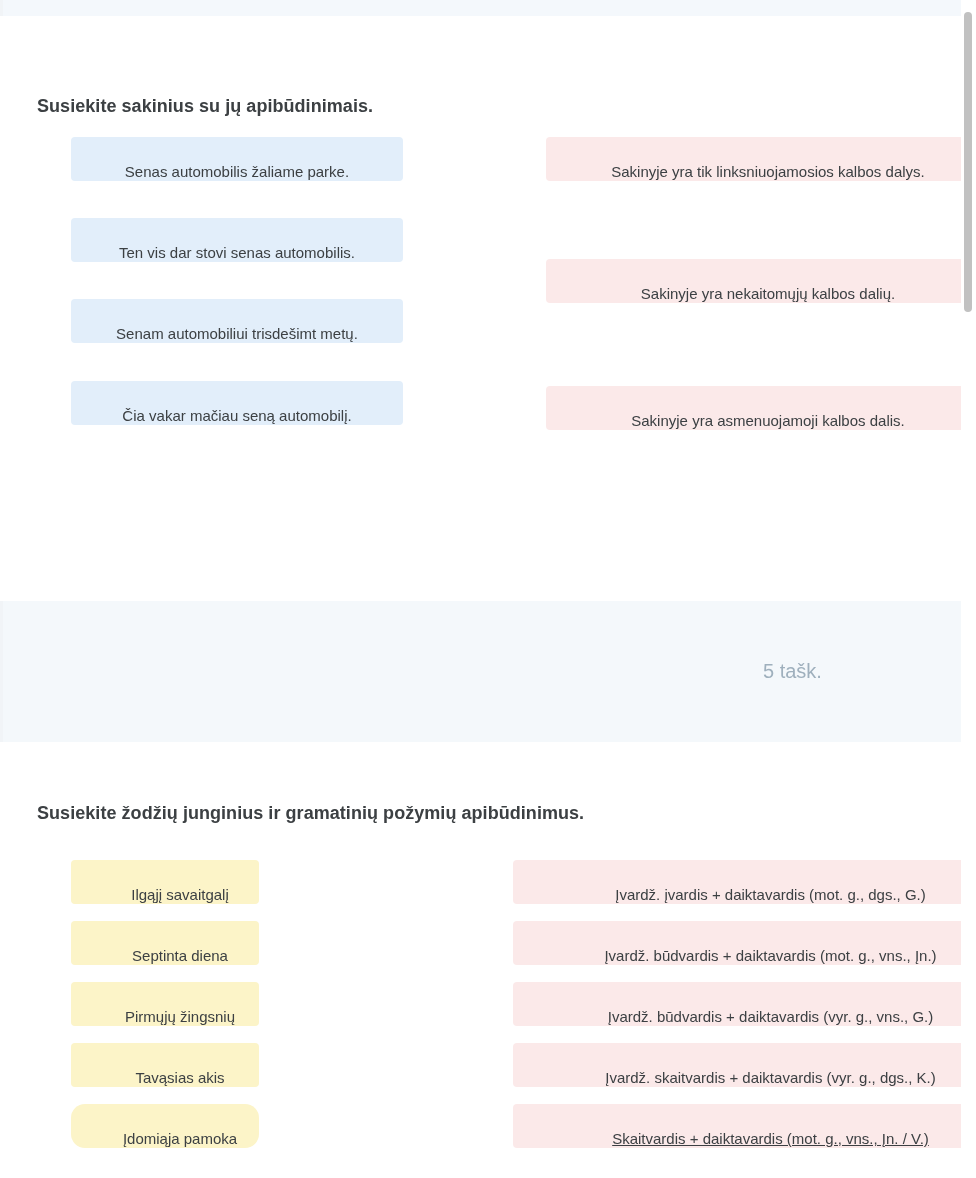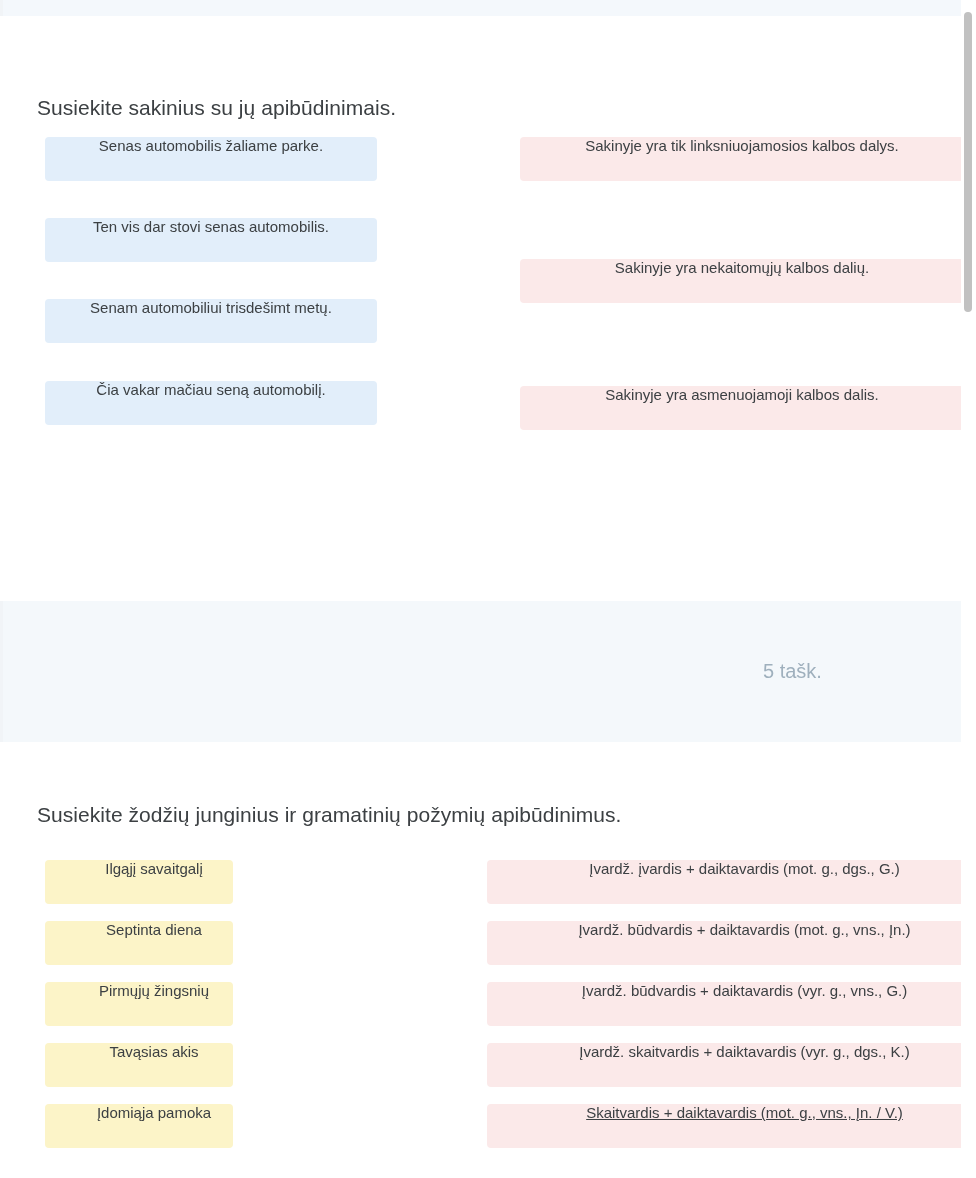--- a/index.html
+++ b/index.html
@@ -95,45 +95,46 @@
     width: 180px;
     text-align: left;
     font-size: 20px;
     font-weight: 400;
     color: #9fb0bd;
   }
 
   .prompt {
     position: absolute;
     left: 37px;
-    font-size: 21px;
-    font-weight: 400;
+    font-size: 18px;
+    font-weight: 700;
     color: #3c4043;
     letter-spacing: 0.05px;
     white-space: nowrap;
   }
   .prompt-1 { top: 80px; }
   .prompt-2 { top: 803px; }
 
   
   .tile {
     position: absolute;
     height: 44px;
     border-radius: 4px;
     display: flex;
-    align-items: flex-start;
+    align-items: flex-end;
     justify-content: center;
     font-size: 15px;
     line-height: 1.2;
     color: #3c4043;
     text-align: center;
     padding: 0 10px;
     white-space: nowrap;
     cursor: pointer;
     user-select: none;
+    margin-left: 26px;
   }
   .tile-blue   { background: #e2eefa; }
   .tile-pink   { background: #fbe9e9; }
   .tile-yellow { background: #fcf4c8; }
 
   .col-left-1  { left: 45px;  width: 332px; }
   .col-right-1 { left: 520px; width: 444px; }
   .col-left-2  { left: 45px;  width: 188px; padding-left: 40px; }
   .col-right-2 { left: 487px; width: 515px; }
 </style>
@@ -189,21 +190,21 @@
       </div>
       <div class="tile col-left-2 tile-yellow" style="top: 921px;">
         <span>Septinta diena</span>
       </div>
       <div class="tile col-left-2 tile-yellow" style="top: 982px;">
         <span>Pirmųjų žingsnių</span>
       </div>
       <div class="tile col-left-2 tile-yellow" style="top: 1043px;">
         <span>Tavąsias akis</span>
       </div>
-      <div class="tile col-left-2 tile-yellow" style="top: 1104px;">
+      <div class="tile col-left-2 tile-yellow" style="top: 1104px; border-radius: 14px;">
         <span>Įdomiąja pamoka</span>
       </div>
     </div>
   <div id="task2-right">
       <div class="tile col-right-2 tile-pink" style="top: 860px;">
         <span>Įvardž. įvardis + daiktavardis (mot. g., dgs., G.)</span>
       </div>
       <div class="tile col-right-2 tile-pink" style="top: 921px;">
         <span>Įvardž. būdvardis + daiktavardis (mot. g., vns., Įn.)</span>
       </div>

